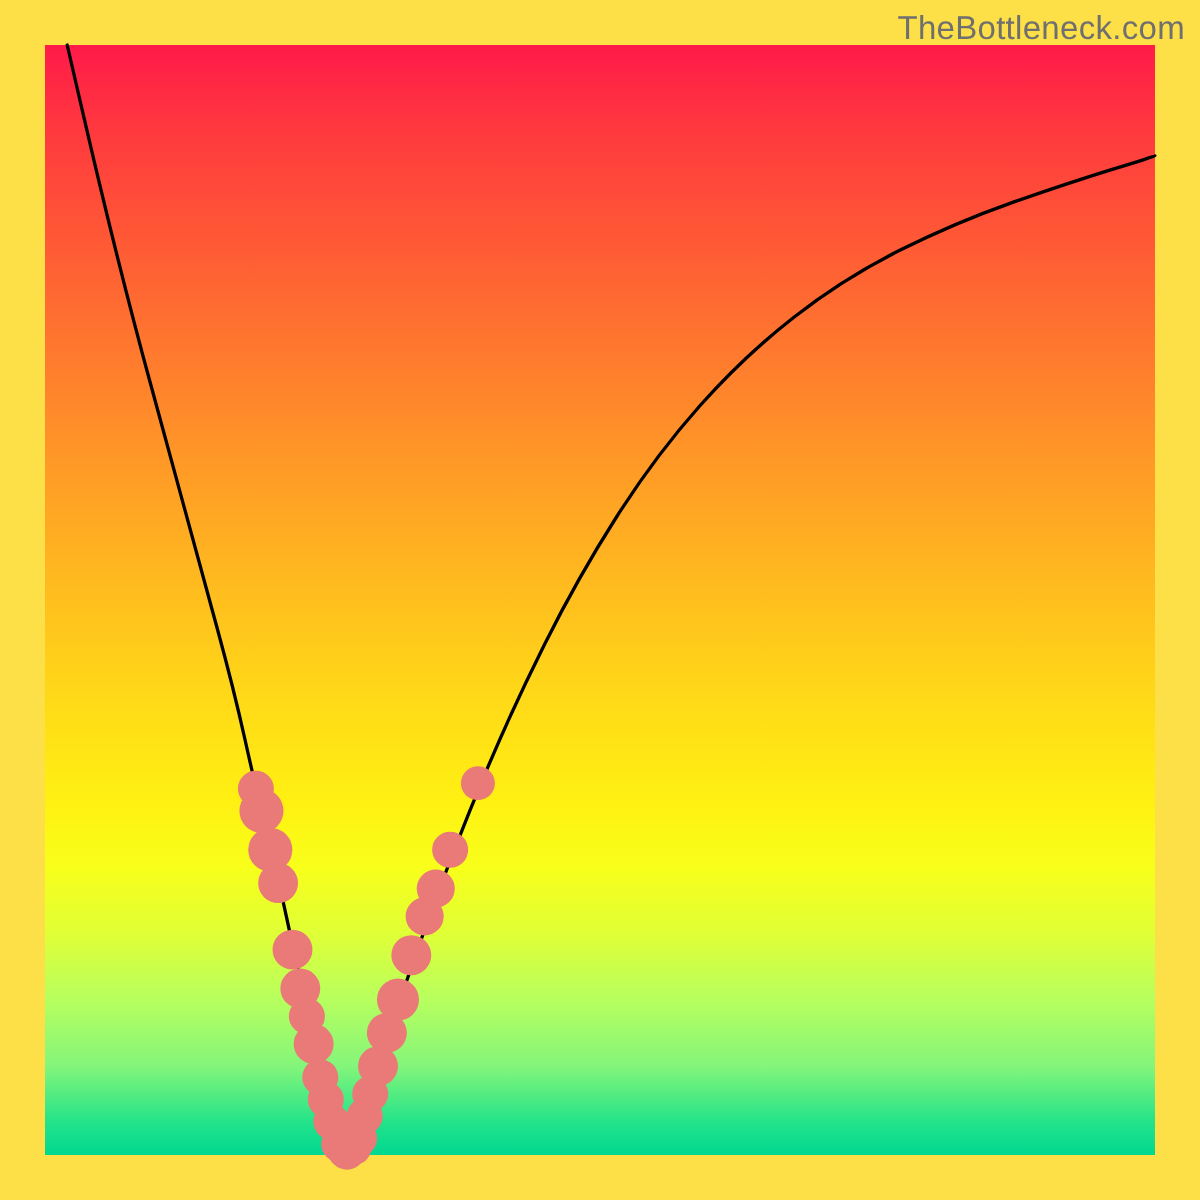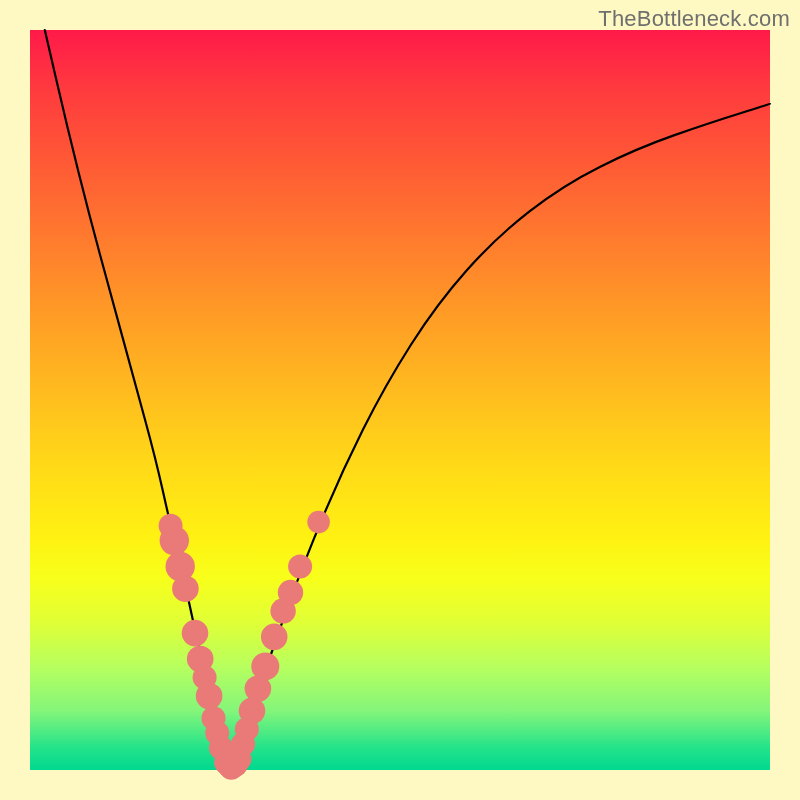--- a/index.html
+++ b/index.html
@@ -8,21 +8,21 @@
     width: 800px;
     height: 800px;
     background: #000;
     overflow: hidden;
     font-family: Arial, Helvetica, sans-serif;
   }
   .frame {
     position: absolute;
     left: 0; top: 0;
     width: 800px; height: 800px;
-    background: #fef9c3;
+    background: #fde047;
   }
   .plot {
     position: absolute;
     left: 30px;
     top: 30px;
     width: 740px;
     height: 740px;
     background: linear-gradient(to bottom,
       #ff1a49 0%,
       #ff3a3e 8%,

